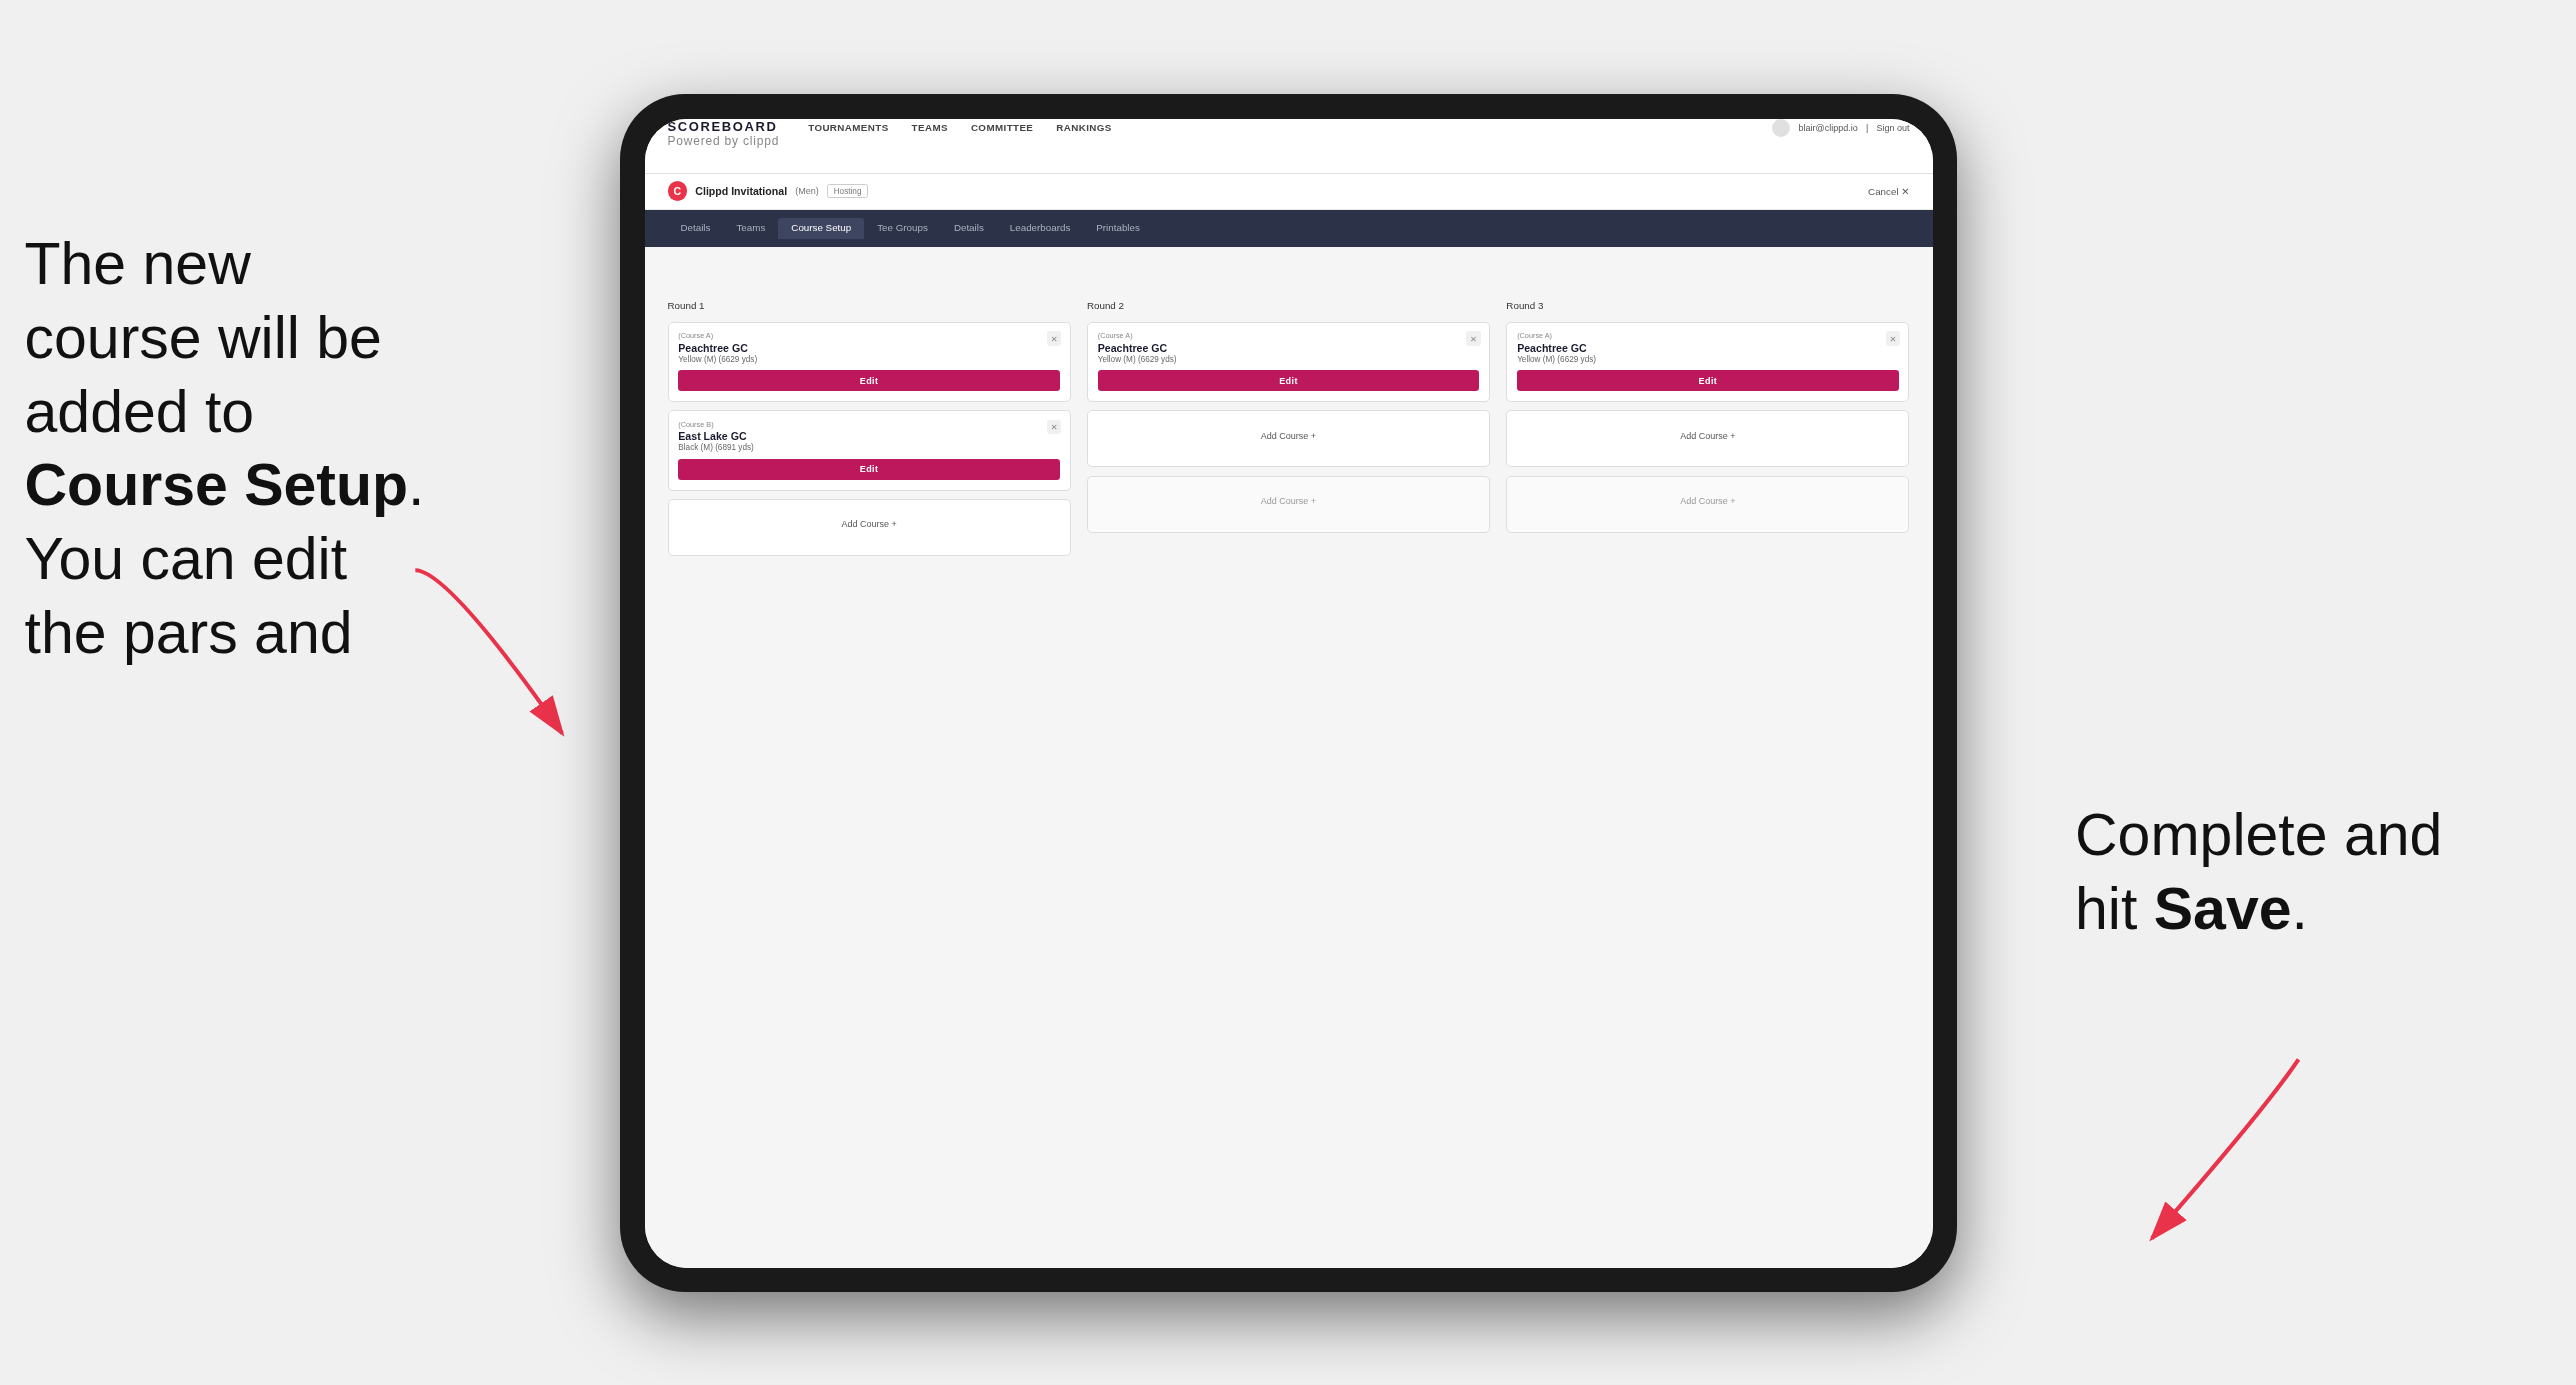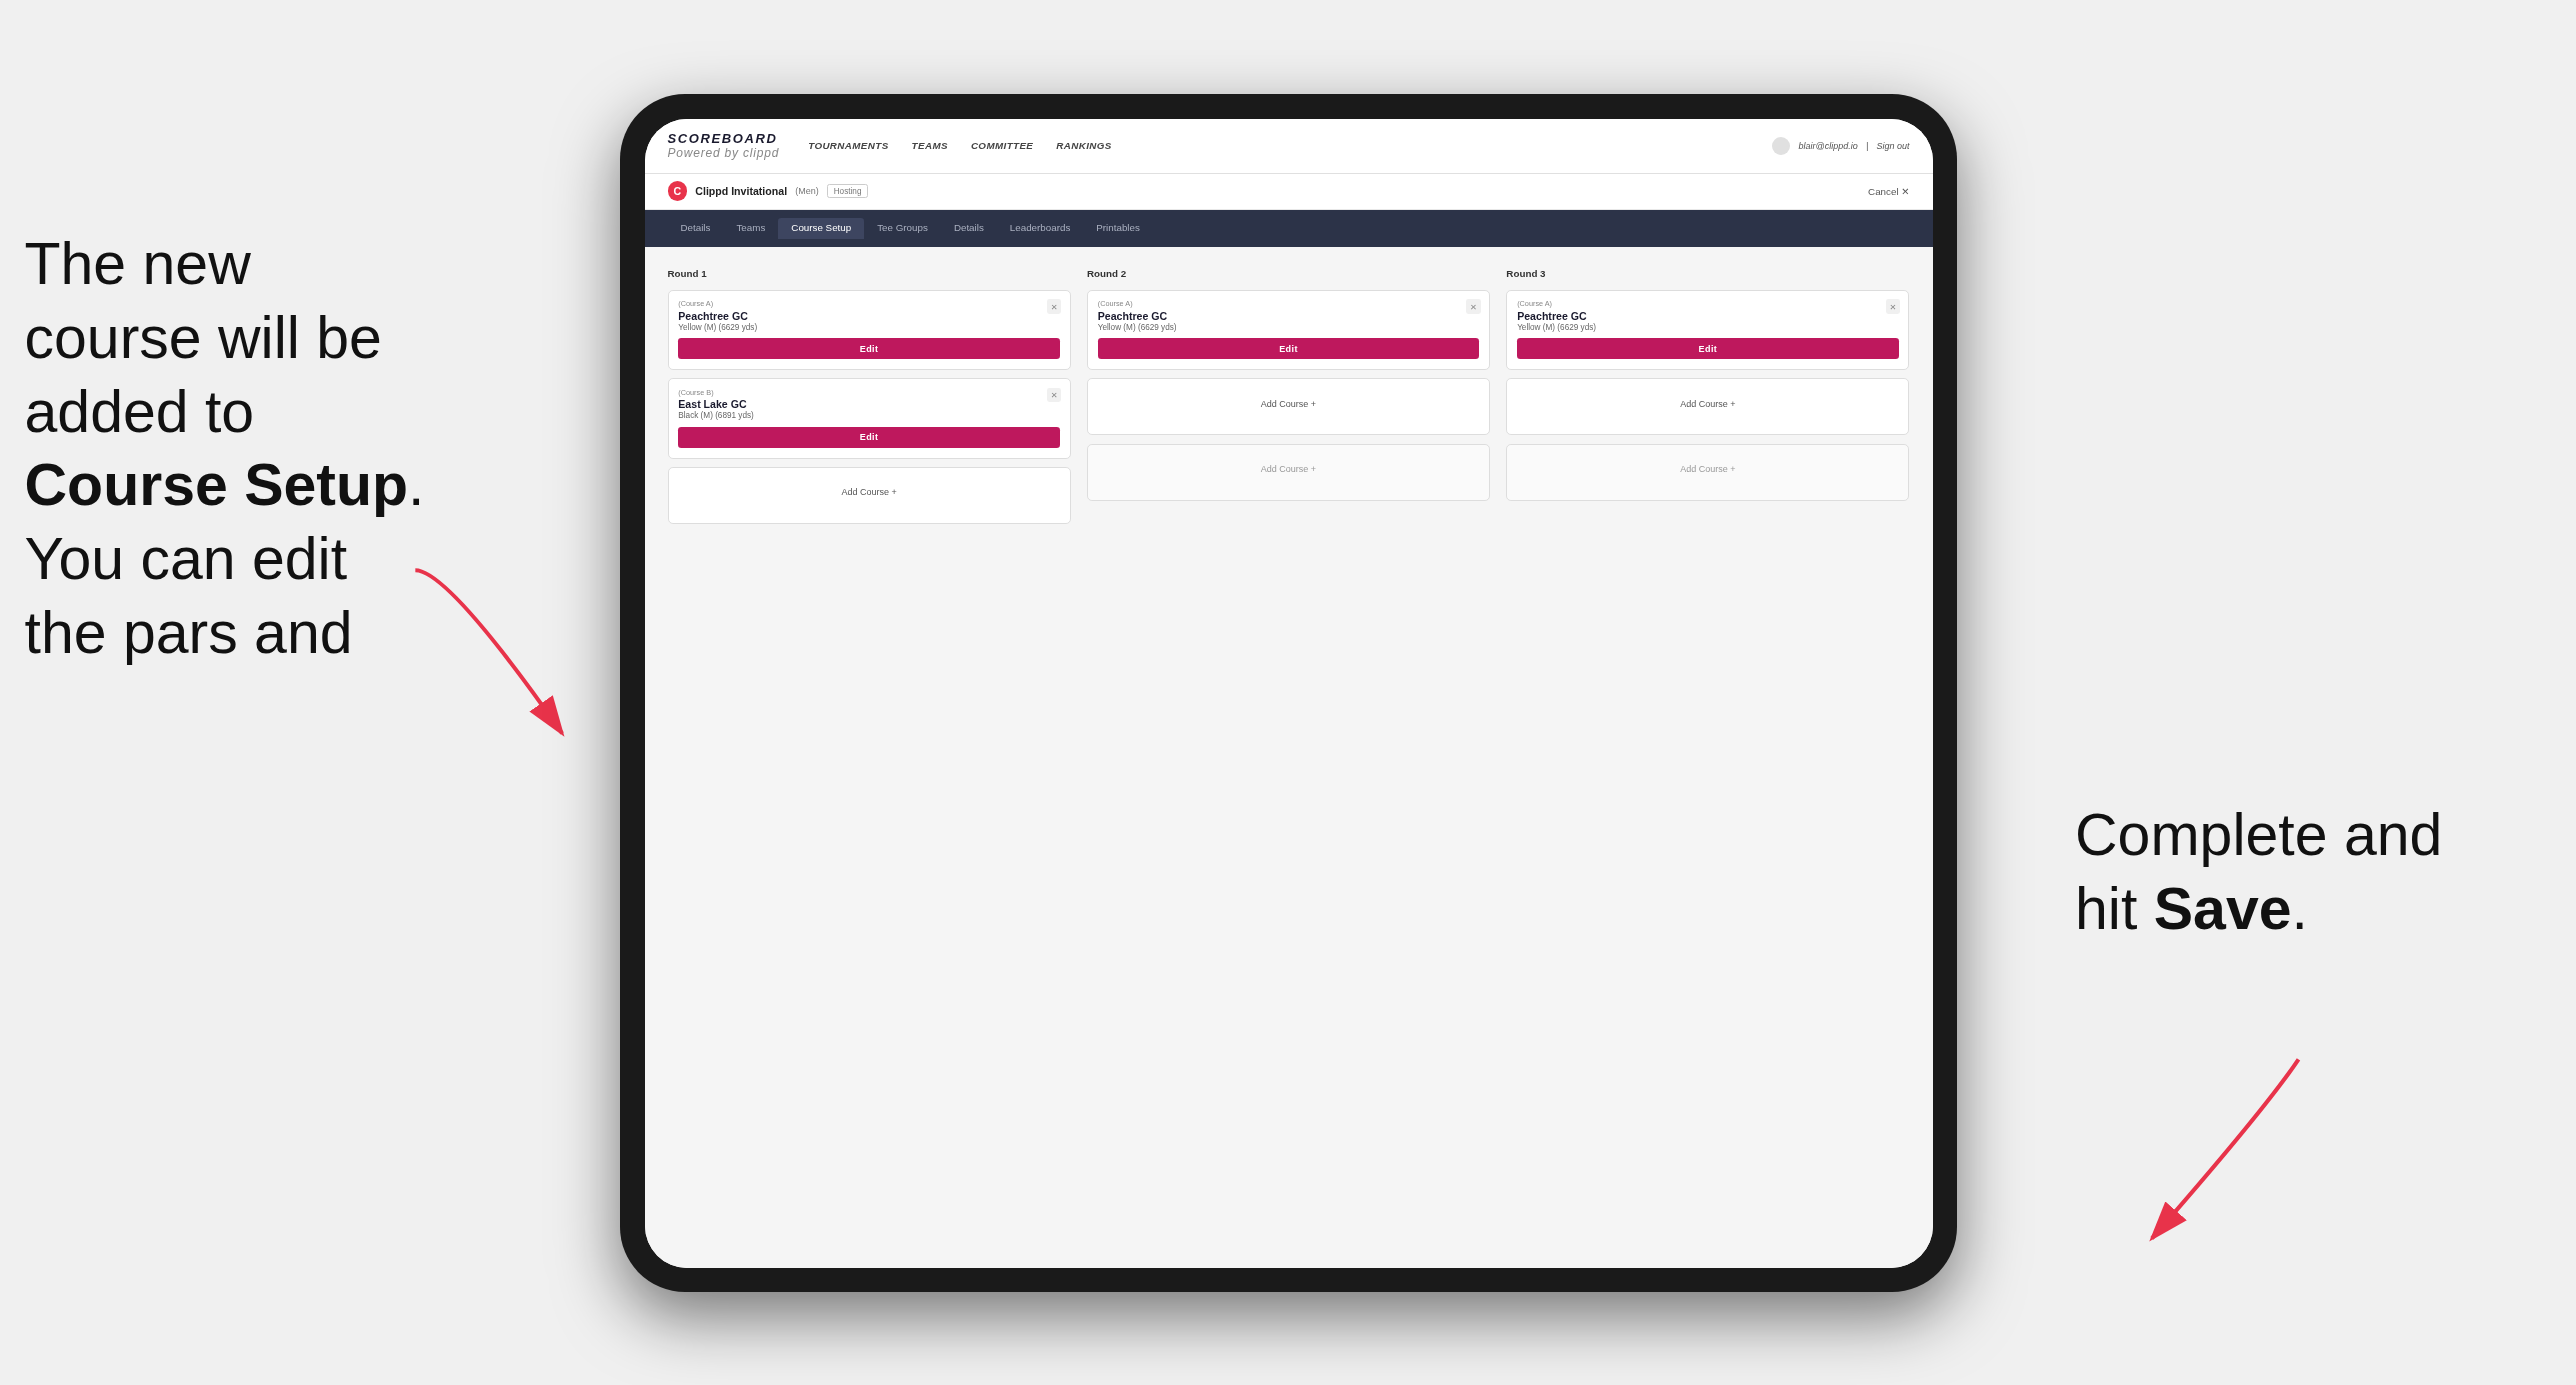--- a/index.html
+++ b/index.html
@@ -59,24 +59,23 @@
       display: flex;
       flex-direction: column;
     }
 
     
     .top-nav {
       background: #fff;
       border-bottom: 0.8px solid #e0e0e0;
       padding: 0 23px;
       display: flex;
-      align-items: center;
+      align-items: flex-start;
       height: 55px;
       flex-shrink: 0;
-      font-style: italic;
     }
 
     .logo-area {
       display: flex;
       flex-direction: column;
       margin-right: 29px;
     }
     .logo-text {
       font-size: 13px;
       font-weight: 900;
@@ -209,23 +208,24 @@
     }
 
     .round-col {
       display: flex;
       flex-direction: column;
       gap: 8.2px;
     }
 
     .round-label {
       font-size: 9.8px;
-      font-weight: 700;
+      font-weight: 400;
       color: #333;
       margin-bottom: 3.3px;
+      margin-top: 32px;
     }
 
     
     .course-card {
       background: #fff;
       border: 0.8px solid #ddd;
       border-radius: 4.9px;
       padding: 8.2px 9.8px 9.8px;
       position: relative;
     }

